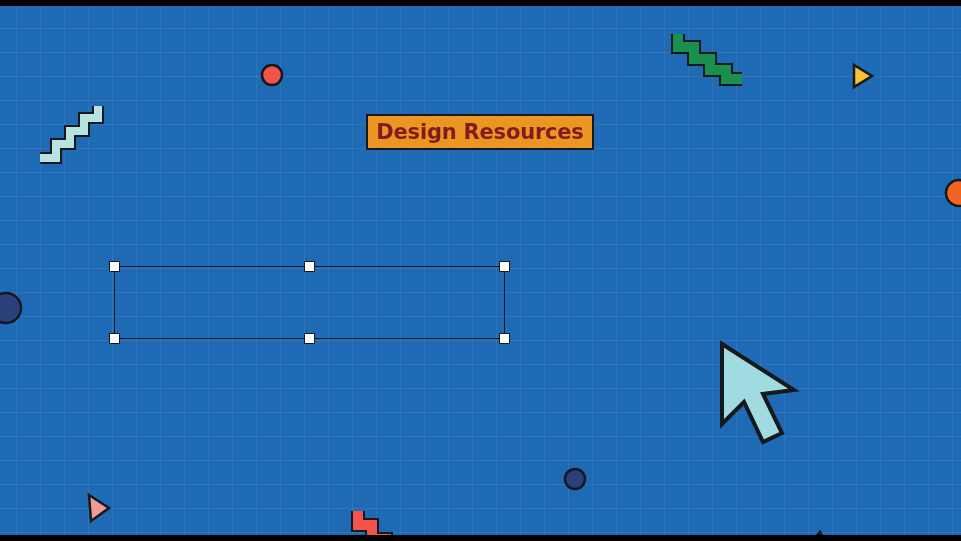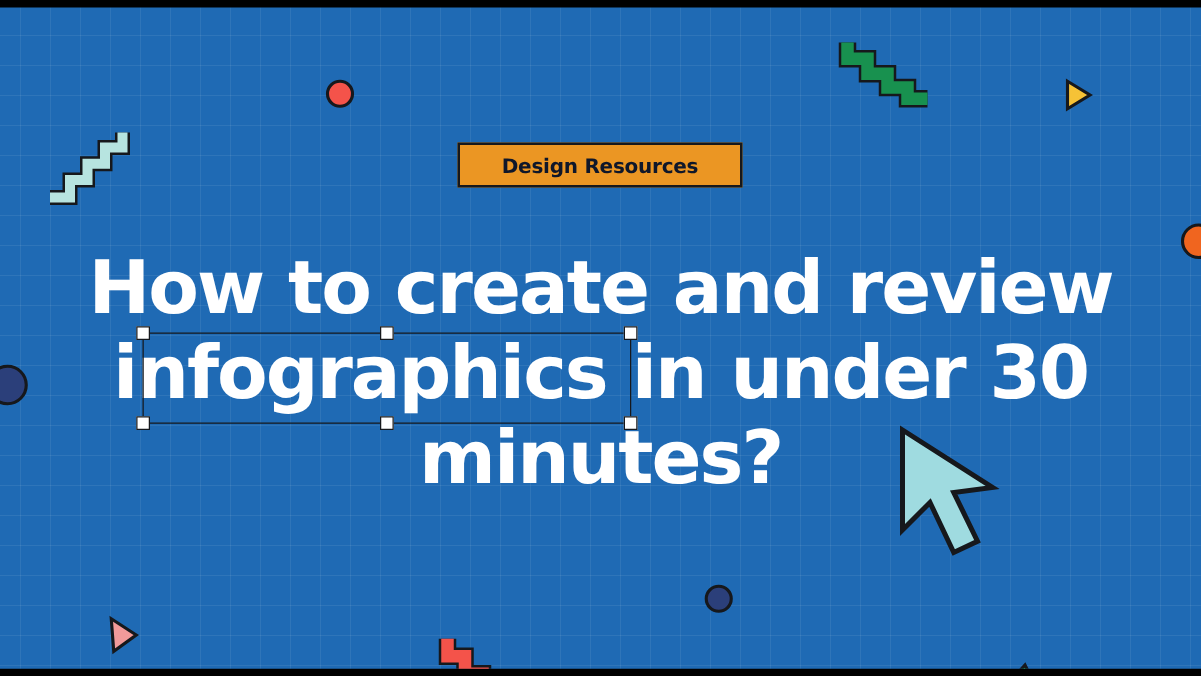--- a/index.html
+++ b/index.html
@@ -60,24 +60,24 @@
     height: 36px;
     background: #eb9623;
     border: 2px solid #16181c;
     box-sizing: border-box;
     display: flex;
     align-items: center;
     justify-content: center;
   }
   #badge .badge-text {
     font-family: "DejaVu Sans", sans-serif;
-    font-size: 16px;
+    font-size: 21px;
     font-weight: 700;
     letter-spacing: -0.2px;
-    color: #0f172a;
+    color: #7f1d1d;
     white-space: nowrap;
   }
 
   
   #headline {
     position: absolute;
     left: 0;
     top: 190px;
     width: 961px;
     text-align: center;
@@ -206,23 +206,20 @@
     <div class="deco" id="deco-triangle-green">
       <svg width="44" height="40" viewBox="0 0 44 40">
         <path d="M4 26 L26 2 L40 30 Z" fill="#18914f" stroke="#16181c" stroke-width="2.5" stroke-linejoin="miter"></path>
       </svg>
     </div>
 
     <div id="badge">
       <span class="badge-text">Design Resources</span>
     </div>
 
-    <div id="headline">How to create and review
-infographics in under 30
-minutes?</div>
 
     <div id="selection">
       <span class="handle h-tl"></span>
       <span class="handle h-tc"></span>
       <span class="handle h-tr"></span>
       <span class="handle h-bl"></span>
       <span class="handle h-bc"></span>
       <span class="handle h-br"></span>
     </div>
 

